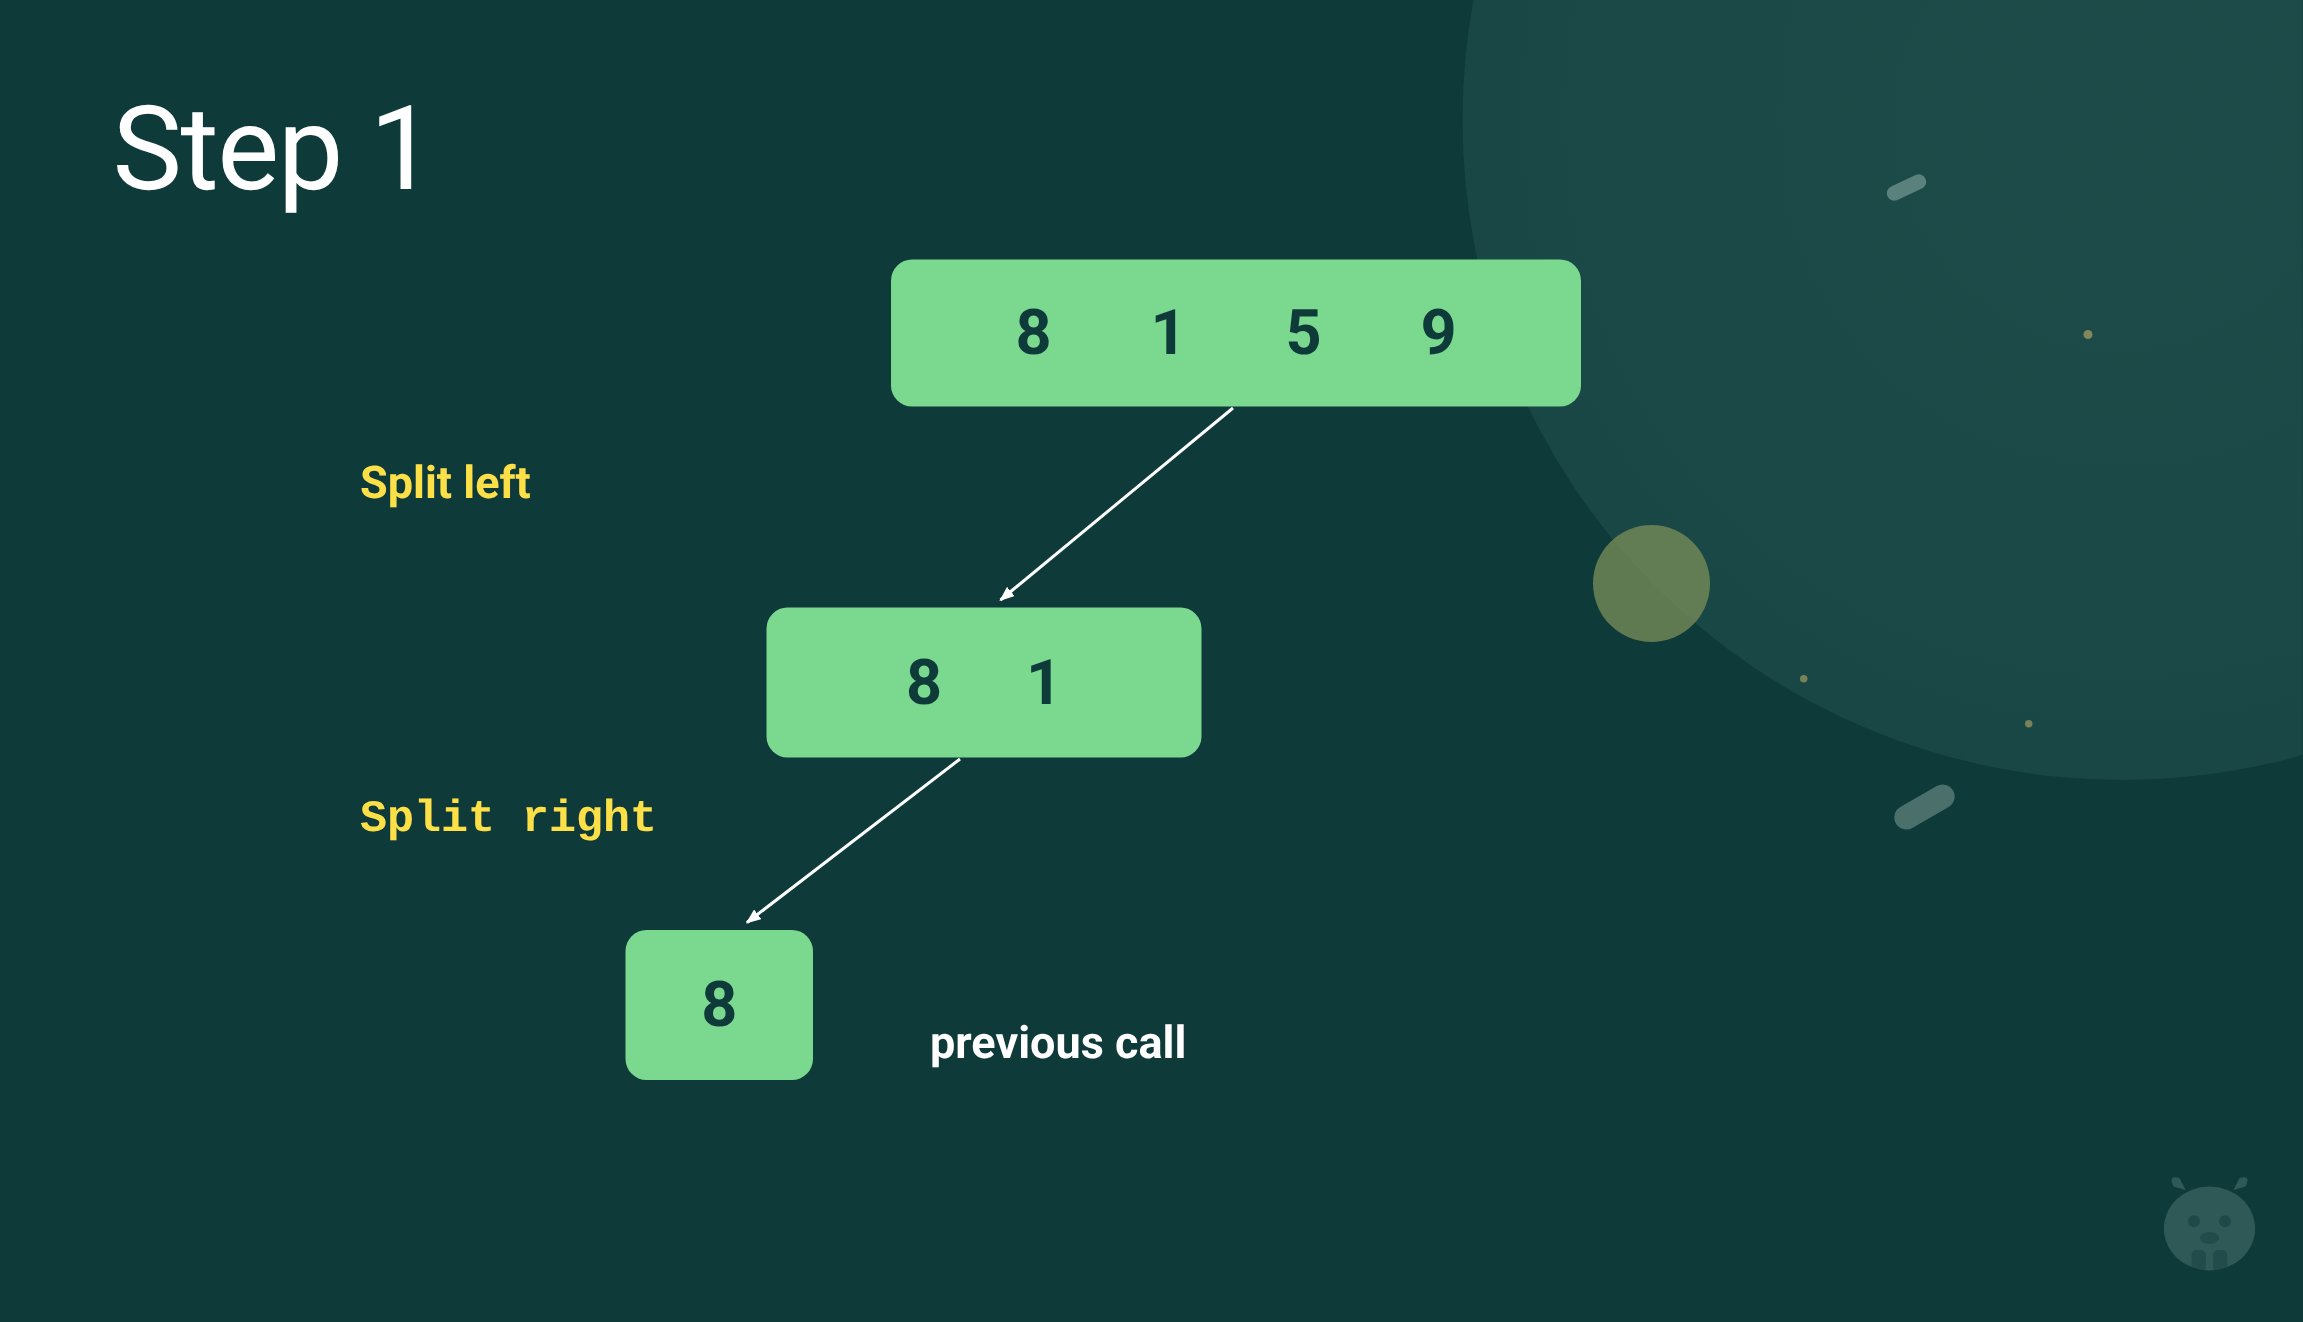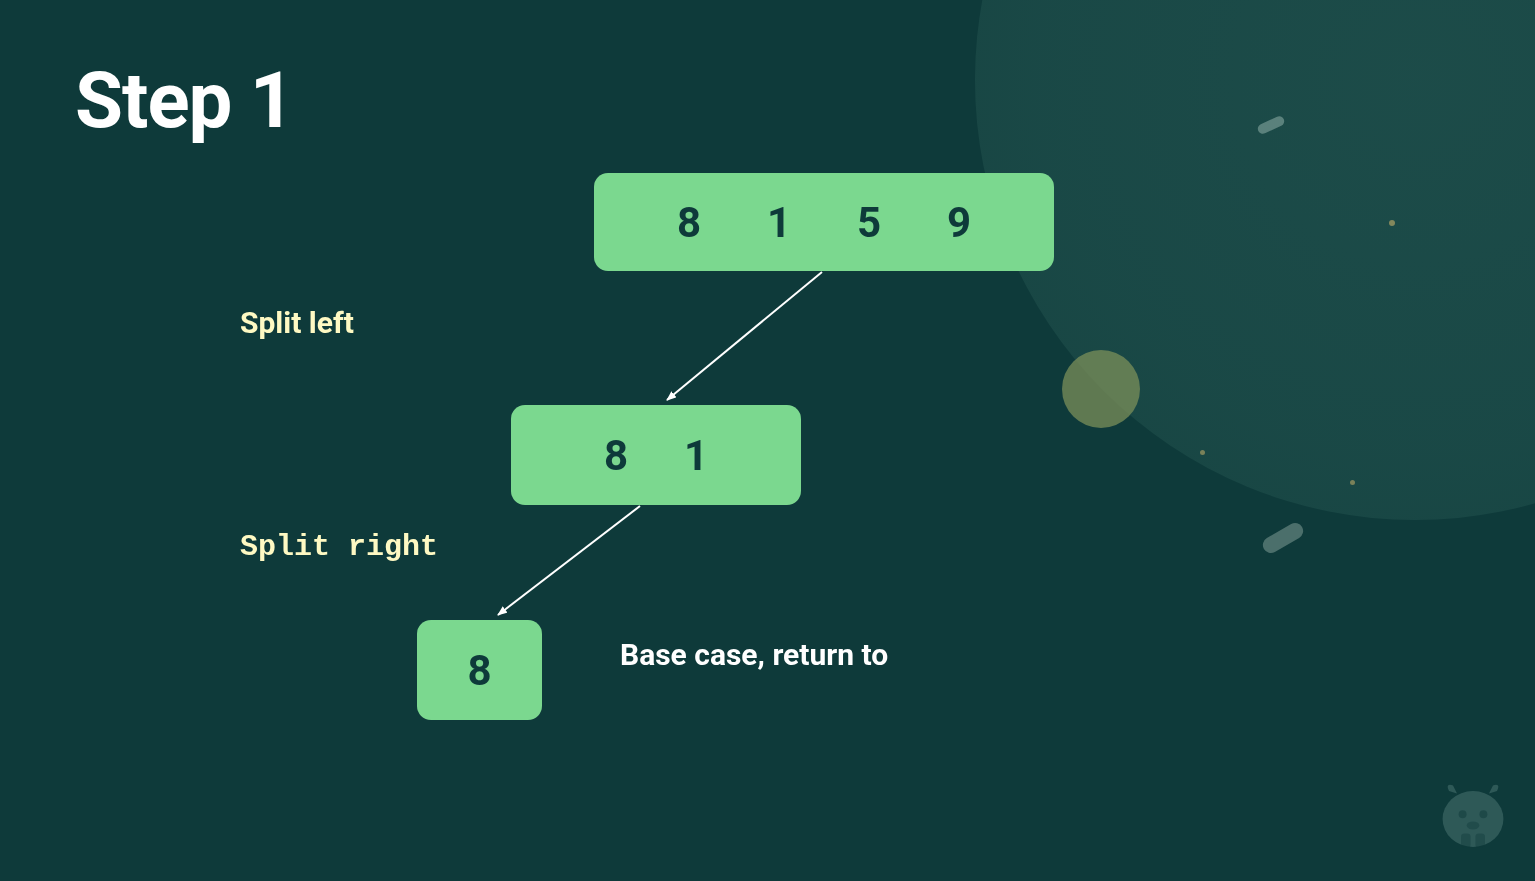--- a/index.html
+++ b/index.html
@@ -38,29 +38,29 @@
   .speck {
     position: absolute;
     border-radius: 50%;
   }
 
   .title {
     position: absolute;
     top: 55px;
     left: 75px;
     font-size: 78px;
-    font-weight: 700;
+    font-weight: 400;
     letter-spacing: -1px;
   }
 
   .label {
     position: absolute;
     font-size: 30px;
     font-weight: 700;
-    color: #fef9c3;
+    color: #fde047;
   }
 
   .array-box {
     position: absolute;
     background: #7bd88f;
     border-radius: 14px;
     display: flex;
     align-items: center;
     justify-content: center;
     gap: 50px;
@@ -124,21 +124,22 @@
 <div class="array-box" style="top:405px; left:511px; width:290px; height:100px; gap:40px;">
   <span class="num">8</span>
   <span class="num">1</span>
 </div>
 
 <div class="array-box" style="top:620px; left:417px; width:125px; height:100px;">
   <span class="num">8</span>
 </div>
 
 <div class="caption" style="top:635px; left:620px; width:380px;">
-  <span>Base case, return to</span><br>
+  <br>
+  <span>previous call</span>
 </div>
 
 <svg class="arrow-svg" width="1535" height="881">
   <defs>
     <marker id="arrowhead" markerWidth="10" markerHeight="8" refX="9" refY="4" orient="auto" markerUnits="userSpaceOnUse">
       <polygon points="0 0, 10 4, 0 8" fill="#ffffff"></polygon>
     </marker>
   </defs>
   <line x1="822" y1="272" x2="667" y2="400" stroke="#ffffff" stroke-width="2" marker-end="url(#arrowhead)"></line>
   <line x1="640" y1="506" x2="498" y2="615" stroke="#ffffff" stroke-width="2" marker-end="url(#arrowhead)"></line>

